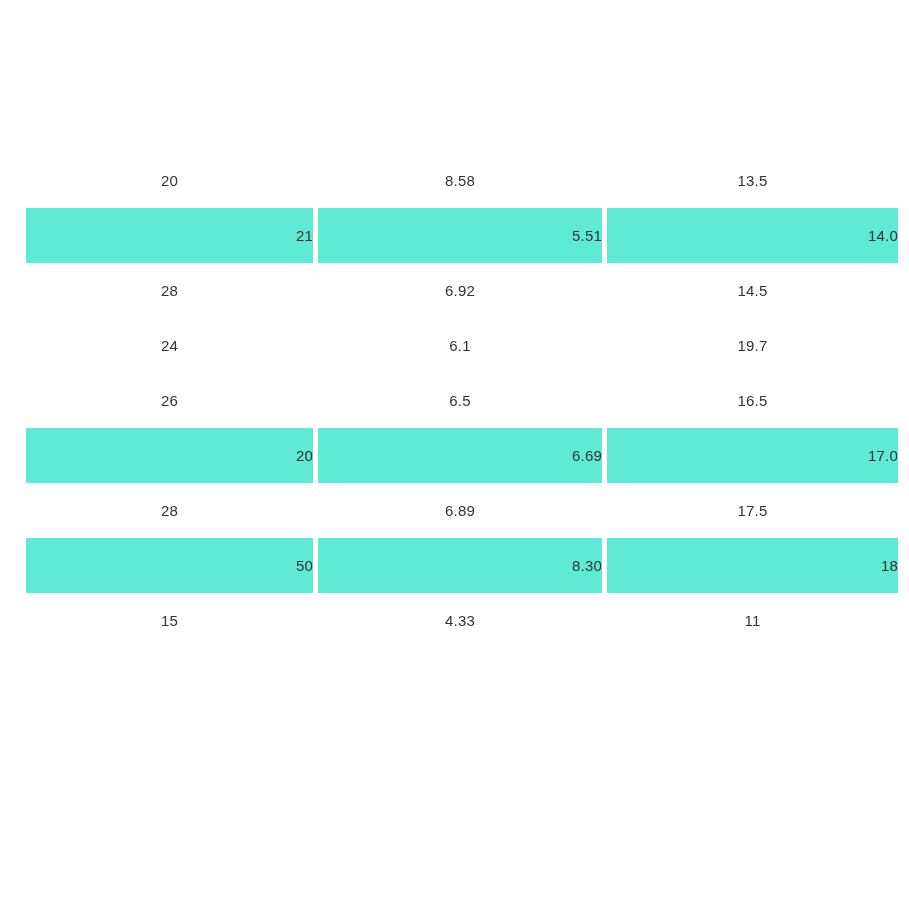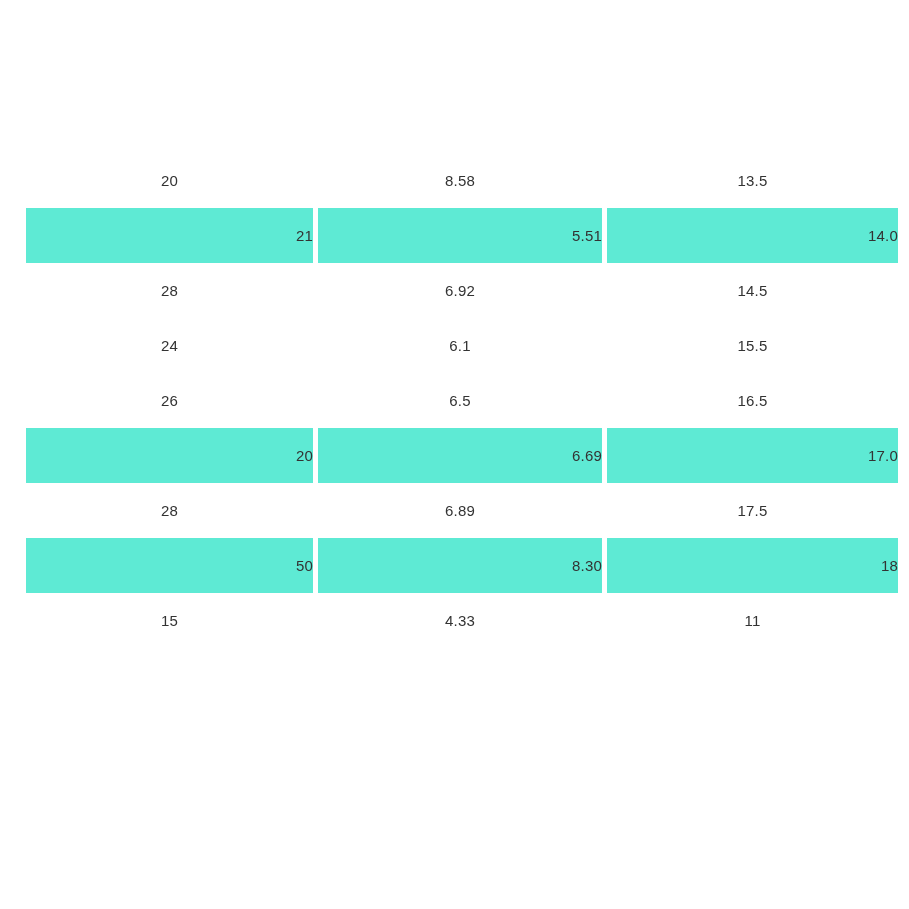--- a/index.html
+++ b/index.html
@@ -91,21 +91,21 @@
         <tr>
           <td>28</td>
           <td>6.92</td>
           <td>14.5</td>
         </tr>
 
 
         <tr>
           <td>24</td>
           <td>6.1</td>
-          <td>15.5</td>
+          <td>19.7</td>
         </tr>
 
 
         <tr>
           <td>26</td>
           <td>6.5</td>
           <td>16.5</td>
         </tr>
 
         <tr class="striped">

